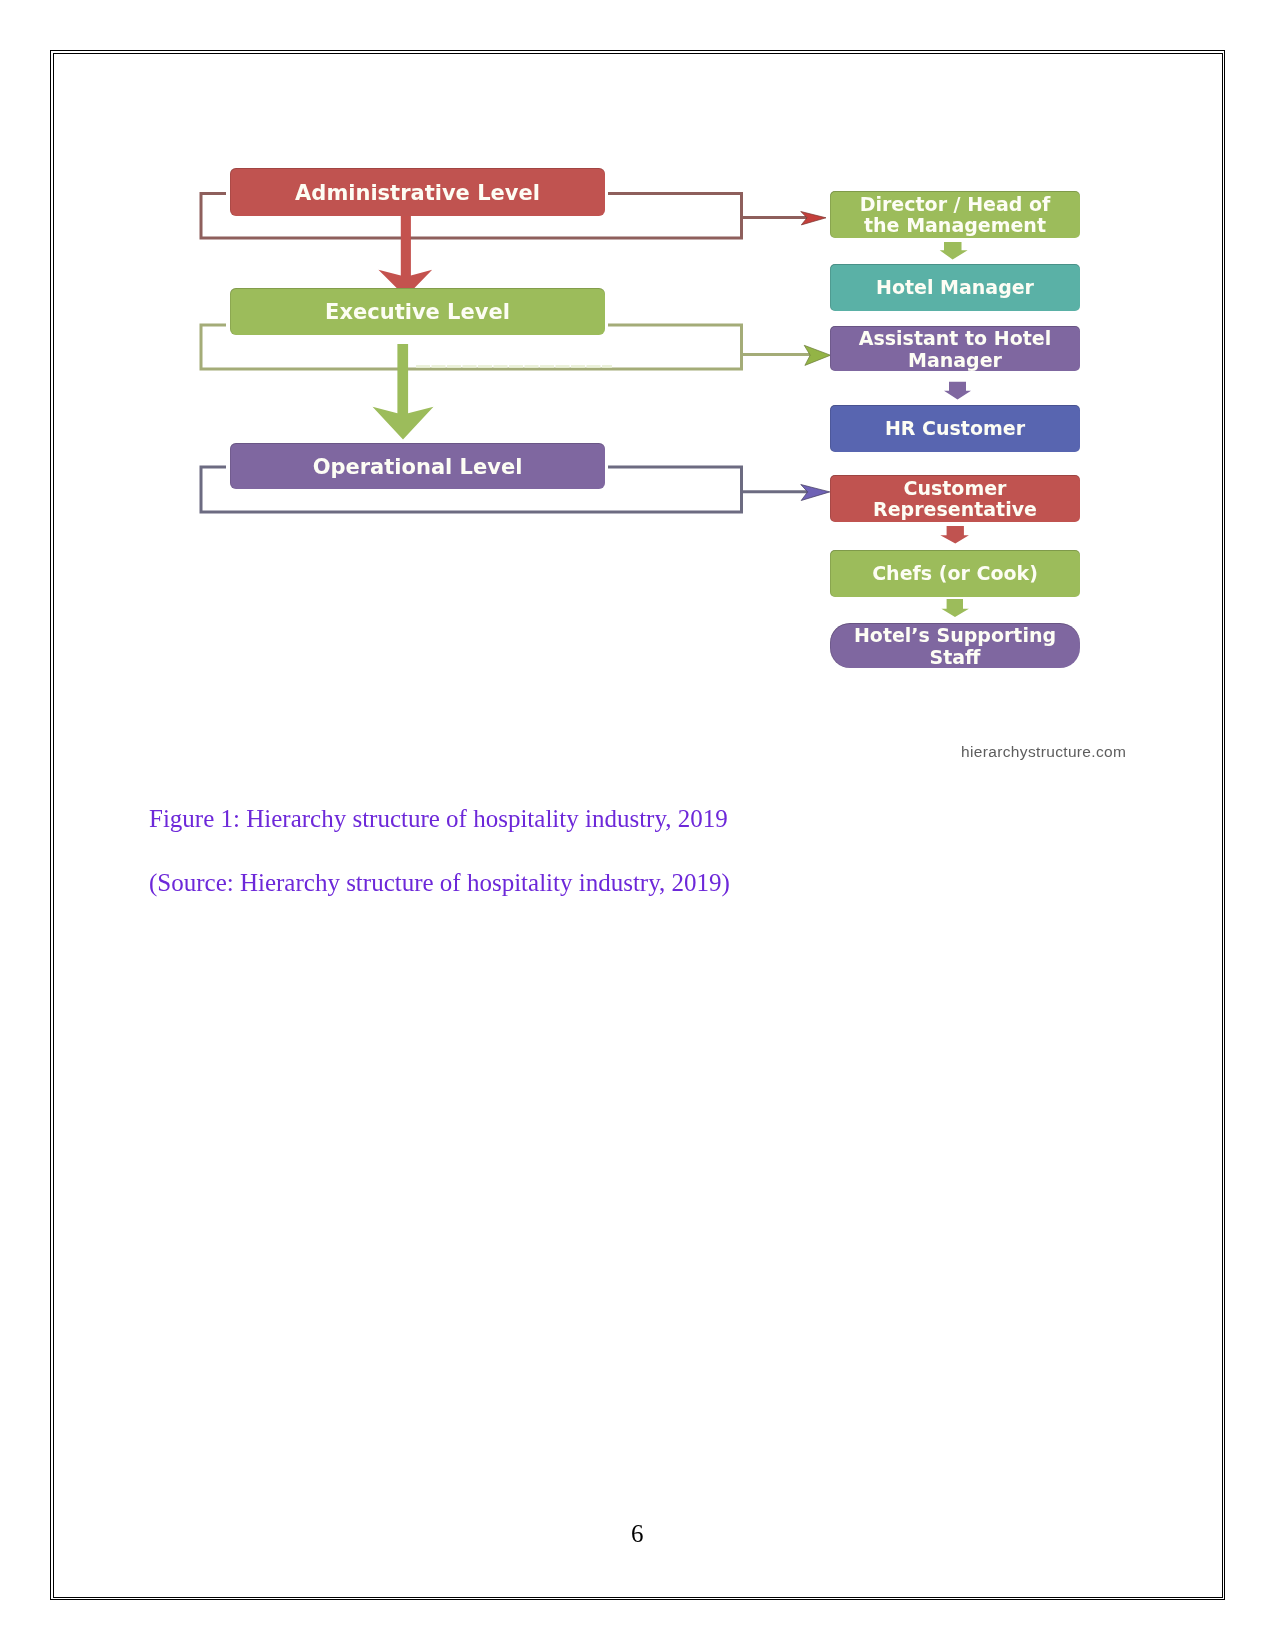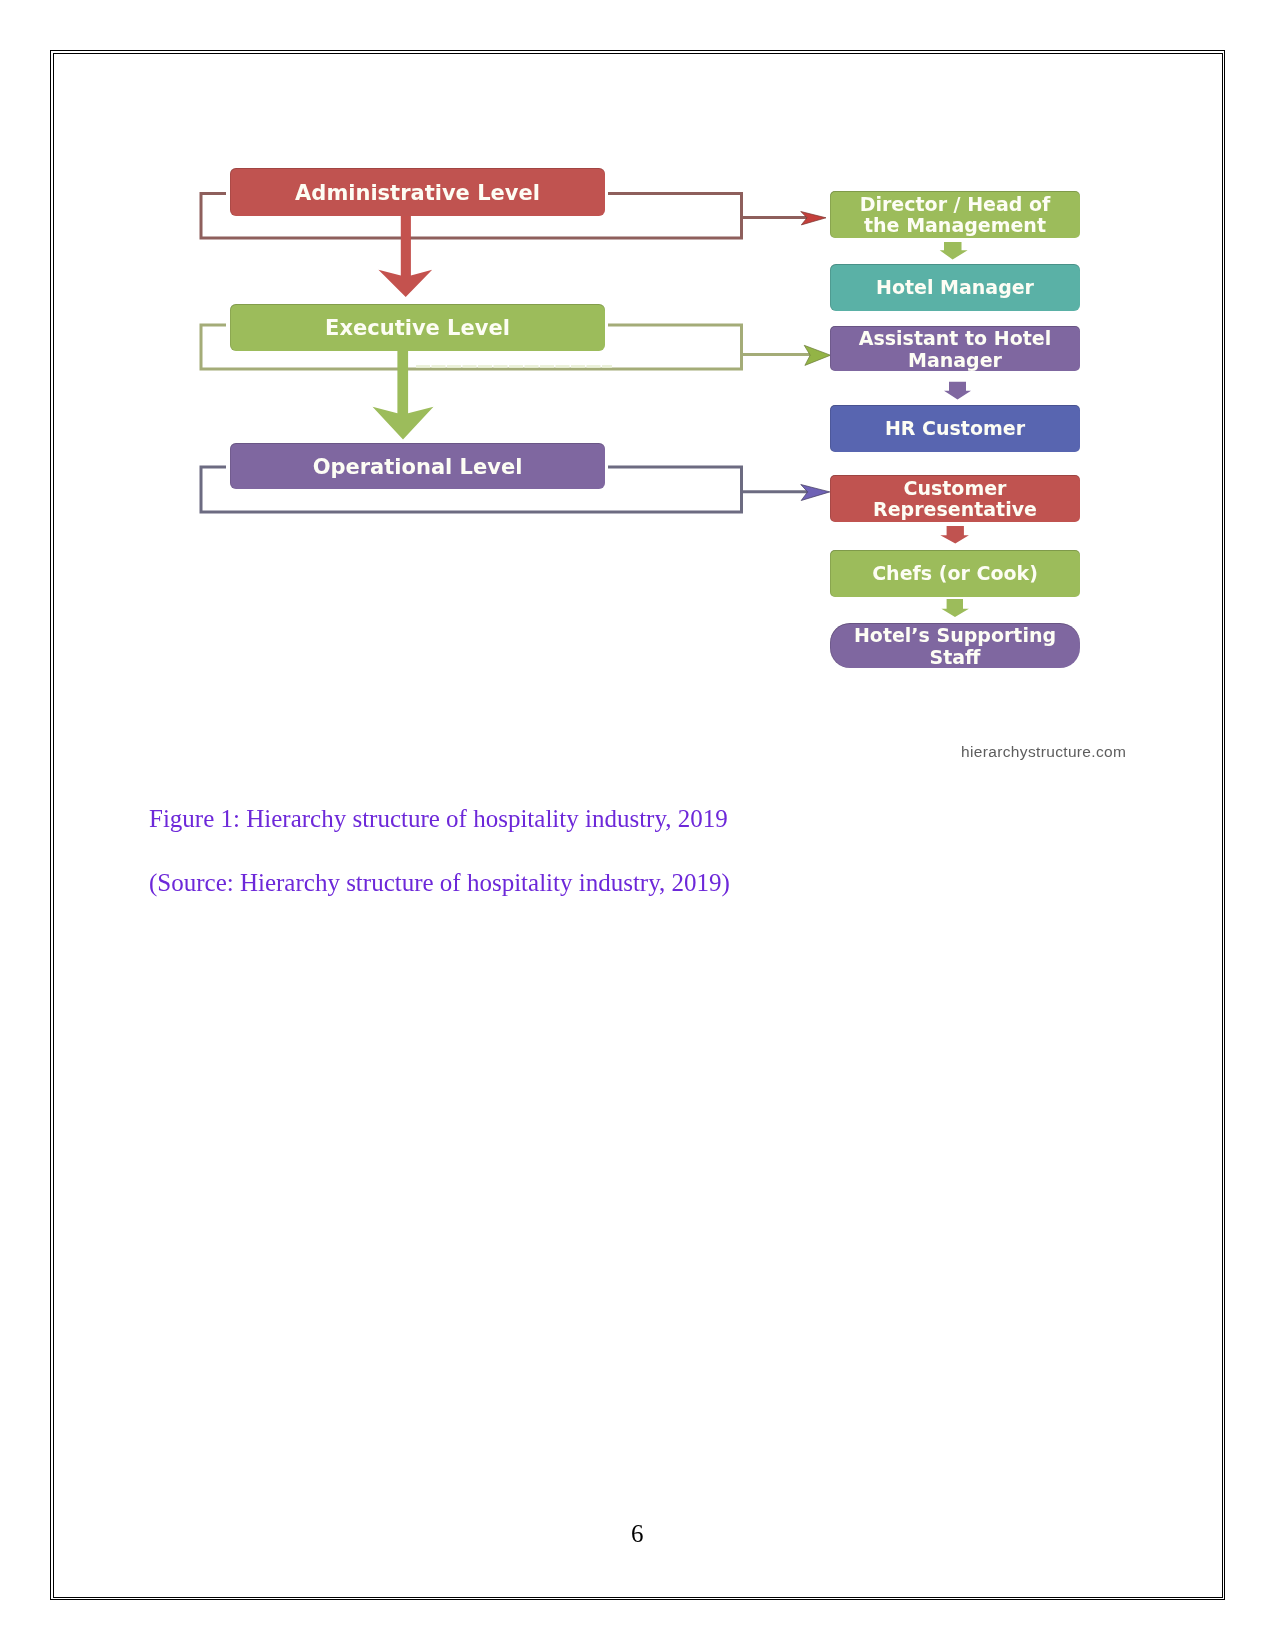--- a/index.html
+++ b/index.html
@@ -18,29 +18,29 @@
   #connectors{position:absolute;left:0;top:0;width:1275px;height:800px;}
 
   .node{position:absolute;box-sizing:border-box;display:flex;align-items:center;
         justify-content:center;text-align:center;
         font-family:"DejaVu Sans",sans-serif;font-weight:bold;color:#fdfdf4;}
 
   
   .lvl{left:230px;width:375px;border-radius:6px;font-size:21px;padding-top:2px;
        box-shadow:inset 0 1px 0 rgba(0,0,0,.16), inset 1px 0 0 rgba(0,0,0,.10);}
   #lvl1{top:168px;height:47.5px;background:#c05350;}
-  #lvl2{top:304px;height:46.5px;background:#9cbc5b;}
+  #lvl2{top:288px;height:46.5px;background:#9cbc5b;}
   #lvl3{top:443px;height:45.5px;background:#7f67a0;}
 
   
   .role{left:830px;width:250px;border-radius:5px;font-size:19px;
         letter-spacing:0px;line-height:21.7px;padding-top:2px;
         box-shadow:inset 0 1px 0 rgba(0,0,0,.18), inset 1px 0 0 rgba(0,0,0,.12);}
   #role1{top:191px;height:46.5px;background:#9cbc5b;}
-  #role2{top:264px;height:46.5px;background:#5ab1a6;border-radius:6px;}
+  #role2{top:264px;height:46.5px;background:#5ab1a6;}
   #role3{top:326px;height:45px;background:#7f67a0;}
   #role4{top:405px;height:46.5px;background:#5865b0;}
   #role5{top:475px;height:46.5px;background:#c05350;}
   #role6{top:550px;height:46.5px;background:#9cbc5b;}
   #role7{top:623px;height:45px;background:#7f67a0;border-radius:20px;}
 
   .watermark{position:absolute;left:961px;top:743px;
              font-family:"Liberation Sans",sans-serif;
              font-size:15.5px;color:#5d5d5d;letter-spacing:0.35px;white-space:nowrap;}
 

